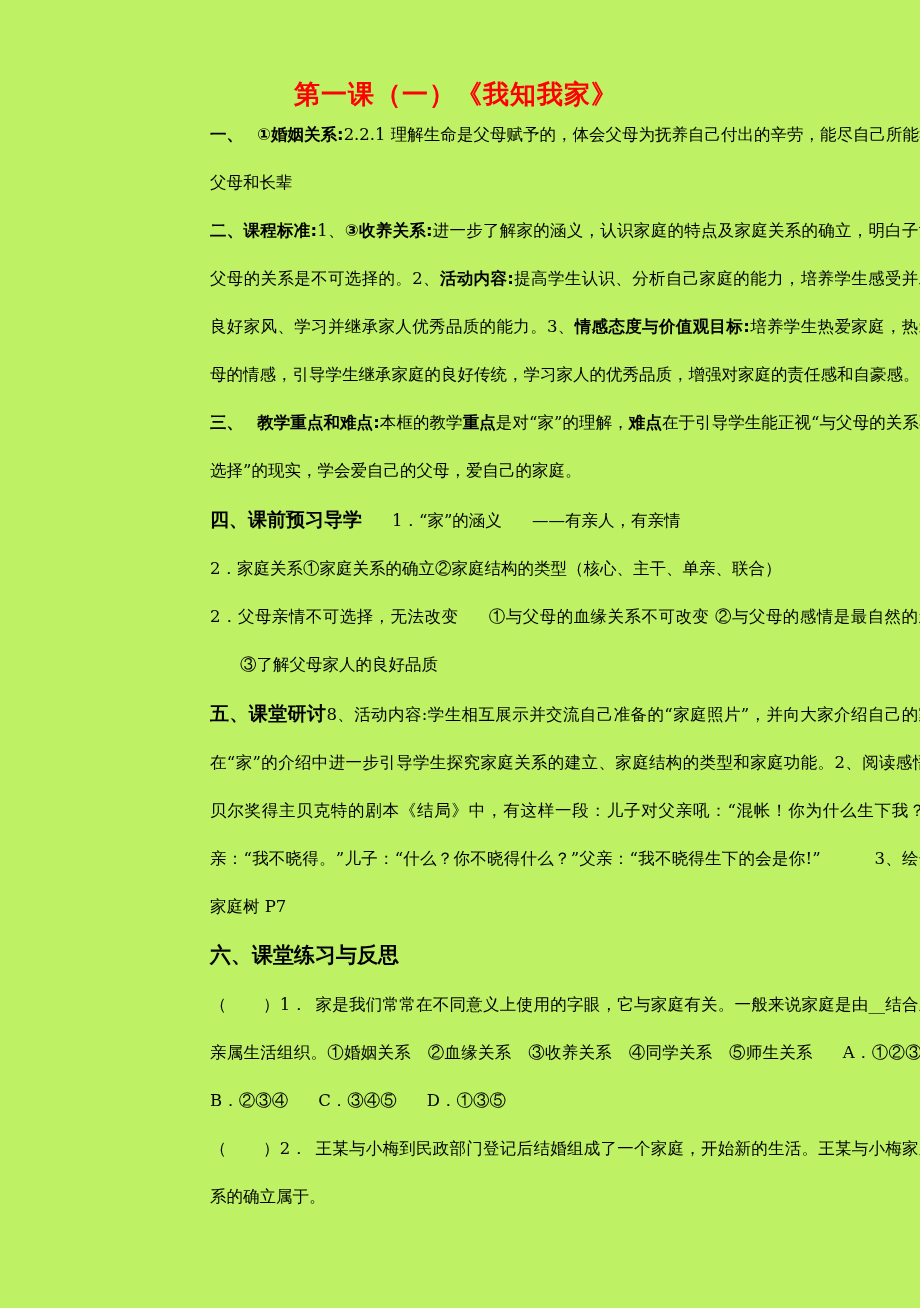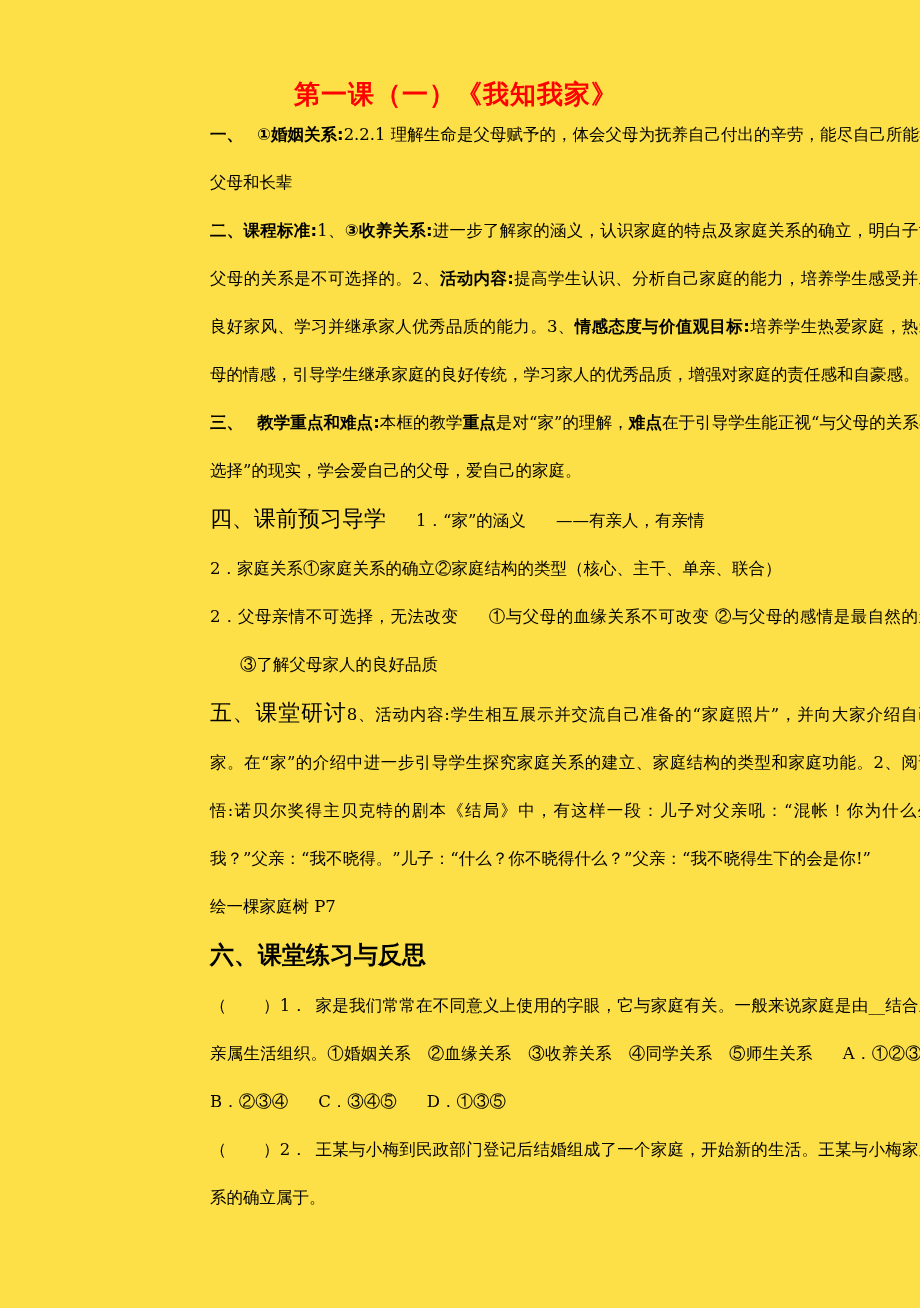--- a/index.html
+++ b/index.html
@@ -11,21 +11,21 @@
     width: 920px;
     height: 1308px;
     font-family: "DejaVu Serif", "Liberation Serif", serif;
     color: #000000;
     overflow: hidden;
   }
   .page {
     position: relative;
     width: 920px;
     height: 1308px;
-    background: #fde047;
+    background: #bef264;
     box-sizing: border-box;
     padding: 0;
   }
   .doc-title {
     text-align: center;
     color: #ff0000;
     font-weight: bold;
     font-size: 26px;
     letter-spacing: 1px;
     margin: 0;
@@ -55,31 +55,31 @@
     font-family: "DejaVu Serif", "Liberation Serif", serif;
   }
   p.para + p.para {
     margin-top: 0;
   }
   .b {
     font-weight: bold;
     font-family: "DejaVu Sans", "Liberation Sans", sans-serif;
   }
   .hdr-big {
-    font-weight: normal;
-    font-size: 22px;
+    font-weight: bold;
+    font-size: 19px;
     font-family: "DejaVu Sans", "Liberation Sans", sans-serif;
   }
   .sp { display: inline-block; width: 14px; }
   .sp-lg { display: inline-block; width: 30px; }
   .sp-xl { display: inline-block; width: 54px; }
   .sp-sm { display: inline-block; width: 8px; }
   .sec-six {
     font-weight: bold;
-    font-size: 24px;
+    font-size: 21px;
     font-family: "DejaVu Sans", "Liberation Sans", sans-serif;
   }
   .blank-paren { display: inline-block; width: 36px; }
 </style>
 </head>
 <body>
 
 <div class="page">
 
   <h1 class="doc-title">第一课（一）《我知我家》</h1>

